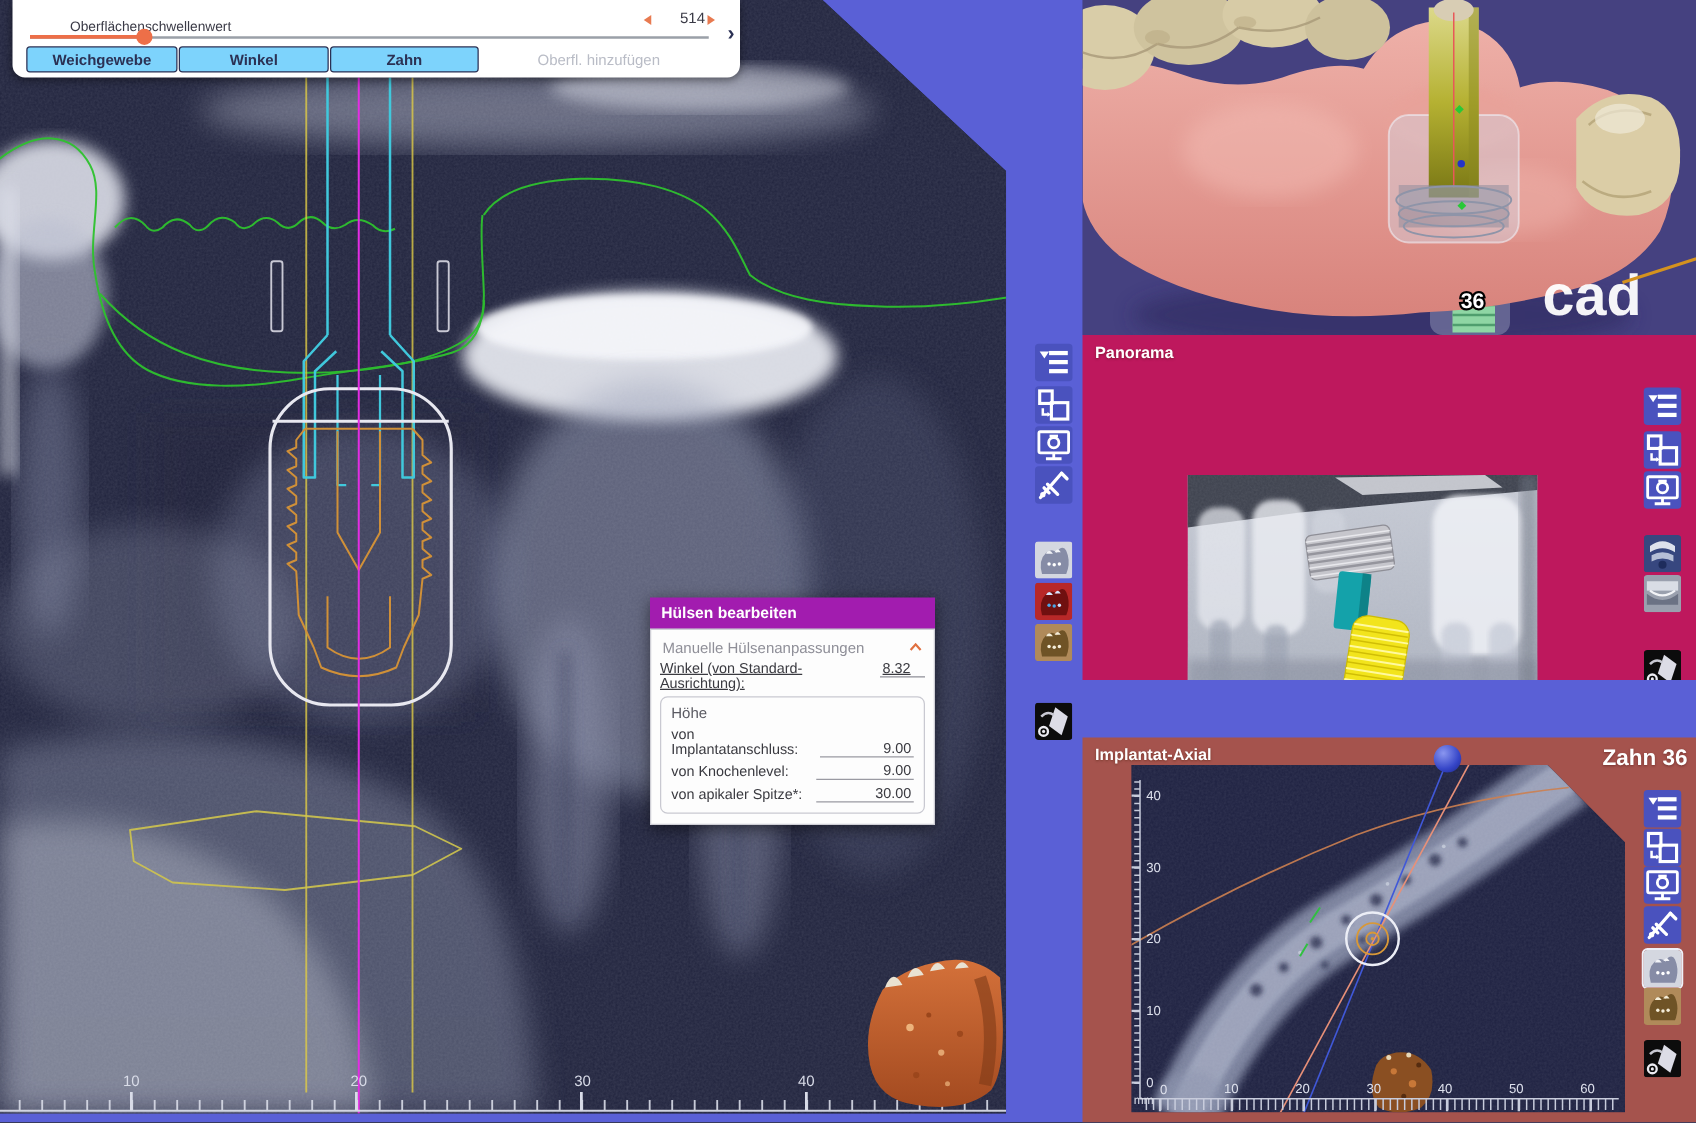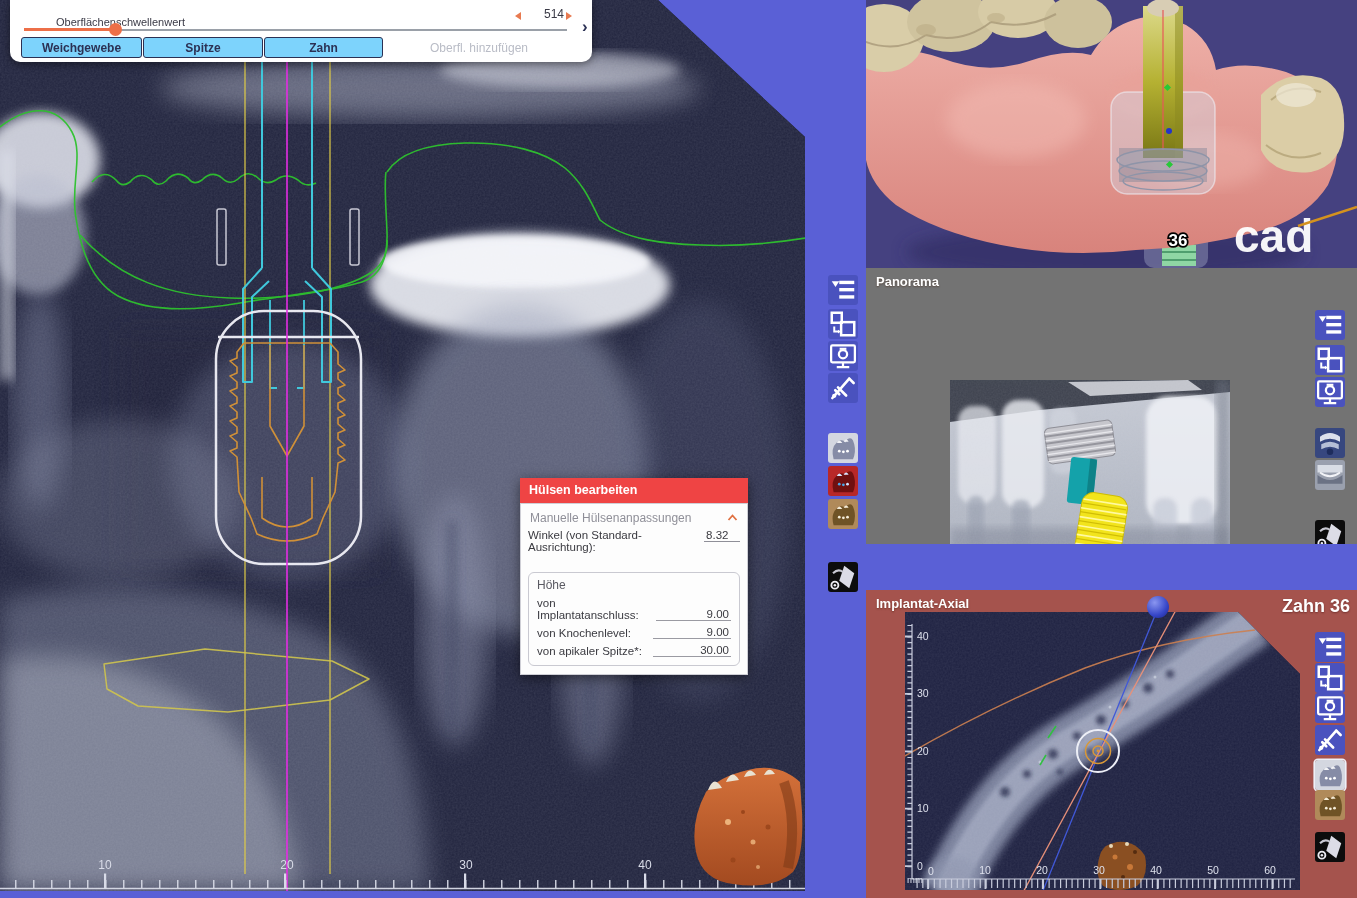--- a/index.html
+++ b/index.html
@@ -21,32 +21,32 @@
   .tp-fill{position:absolute;left:14px;top:28px;width:91px;height:3px;background:#ed6f48;}
   .tp-handle{position:absolute;left:99px;top:23px;width:13px;height:13px;border-radius:50%;background:#ed6f48;cursor:pointer;}
   .tp-chev{position:absolute;left:572px;top:17px;font-size:17px;font-weight:bold;color:#2b3154;cursor:pointer;}
   .tp-btn{position:absolute;top:37px;height:21px;border:1.4px solid #2b3154;border-radius:3px;background:#7dd3fc;
           color:#2b3154;font-size:12px;font-weight:bold;display:flex;align-items:center;justify-content:center;
           box-sizing:border-box;cursor:pointer;}
   .tp-add{position:absolute;left:380px;top:37px;width:178px;height:21px;color:#b9bcc6;font-weight:normal;
           font-size:12px;display:flex;align-items:center;justify-content:center;}
   
   .dlg{position:absolute;left:520px;top:478px;width:228px;z-index:40;box-shadow:0 3px 12px rgba(0,0,0,.5);font-size:11.5px;}
-  .dlg-h{height:25px;background:#ef4444;color:#fff;font-size:12.5px;font-weight:bold;line-height:25px;padding-left:9px;}
+  .dlg-h{height:25px;background:#a21caf;color:#fff;font-size:12.5px;font-weight:bold;line-height:25px;padding-left:9px;}
   .dlg-b{background:#fdfdfd;border:1px solid #cfcfd6;padding:5px 7px 8px;box-sizing:border-box;}
   .dlg-sec{display:flex;justify-content:space-between;align-items:center;color:#8f8f98;font-size:12px;padding:2px 2px 4px;}
-  .dlg-row{display:flex;align-items:baseline;color:#3a3a40;gap:15px;}
+  .dlg-row{display:flex;align-items:baseline;color:#3a3a40;gap:15px;text-decoration:underline;}
   .fld{border-bottom:1px solid #8f8f98;width:36px;padding:0 2px;}
-  .grp{border:1px solid #c9c9d1;border-radius:6px;margin-top:19px;padding:3px 8px 8px;}
+  .grp{border:1px solid #c9c9d1;border-radius:6px;margin-top:4px;padding:3px 8px 8px;}
   .grp-t{color:#5a5a62;font-size:12px;margin:2px 0 2px;}
   .grow{display:flex;justify-content:space-between;align-items:flex-end;margin-top:5px;color:#3a3a40;}
   .fld2{border-bottom:1px solid #9a9aa2;width:74px;text-align:right;padding:0 2px;}
   
   .p3d{position:absolute;left:866px;top:0;width:491px;height:268px;background:#454180;overflow:hidden;}
-  .ppan{position:absolute;left:866px;top:268px;width:491px;height:276px;background:#737373;overflow:hidden;text-align:center;}
+  .ppan{position:absolute;left:866px;top:268px;width:491px;height:276px;background:#be185d;overflow:hidden;text-align:center;}
   .apan{position:absolute;left:866px;top:590px;width:491px;height:308px;background:#A5534D;overflow:hidden;}
   .ptitle{position:absolute;left:10px;top:6px;color:#fff;font-size:13px;font-weight:bold;text-shadow:0 1px 2px rgba(60,25,0,.45);}
   .azahn{position:absolute;right:7px;top:6px;color:#fff;font-size:18px;font-weight:bold;text-shadow:0 1px 2px rgba(60,10,10,.45);}
   .pxray{position:absolute;left:84px;top:112px;width:280px;height:198px;}
   .aimg{position:absolute;left:39px;top:22px;width:395px;height:278px;background:#1d2040;
         clip-path:polygon(0 0,333px 0,395px 62px,395px 278px,0 278px);}
   .sph{position:absolute;left:281px;top:6px;width:22px;height:22px;border-radius:50%;
        background:radial-gradient(circle at 35% 30%,#8a96f0,#3646c8 60%,#1a2488);cursor:pointer;z-index:5;}
   
   .tico{position:absolute;width:30px;height:30px;border-radius:3px;overflow:hidden;cursor:pointer;}
@@ -580,21 +580,21 @@
   <div class="tpanel">
     <div class="tp-label">Oberflächenschwellenwert</div>
     <div class="arr arr-l"></div>
     <div class="tp-val">514</div>
     <div class="arr arr-r"></div>
     <div class="tp-track"></div>
     <div class="tp-fill"></div>
     <div class="tp-handle"></div>
     <div class="tp-chev">›</div>
     <div class="tp-btn" style="left:11px;width:121px">Weichgewebe</div>
-    <div class="tp-btn" style="left:133px;width:120px">Spitze</div>
+    <div class="tp-btn" style="left:133px;width:120px">Winkel</div>
     <div class="tp-btn" style="left:254px;width:119px">Zahn</div>
     <div class="tp-add">Oberfl. hinzufügen</div>
   </div>
 
   <div class="dlg">
     <div class="dlg-h">Hülsen bearbeiten</div>
     <div class="dlg-b">
       <div class="dlg-sec">
         <span>Manuelle Hülsenanpassungen</span>
         <span>

